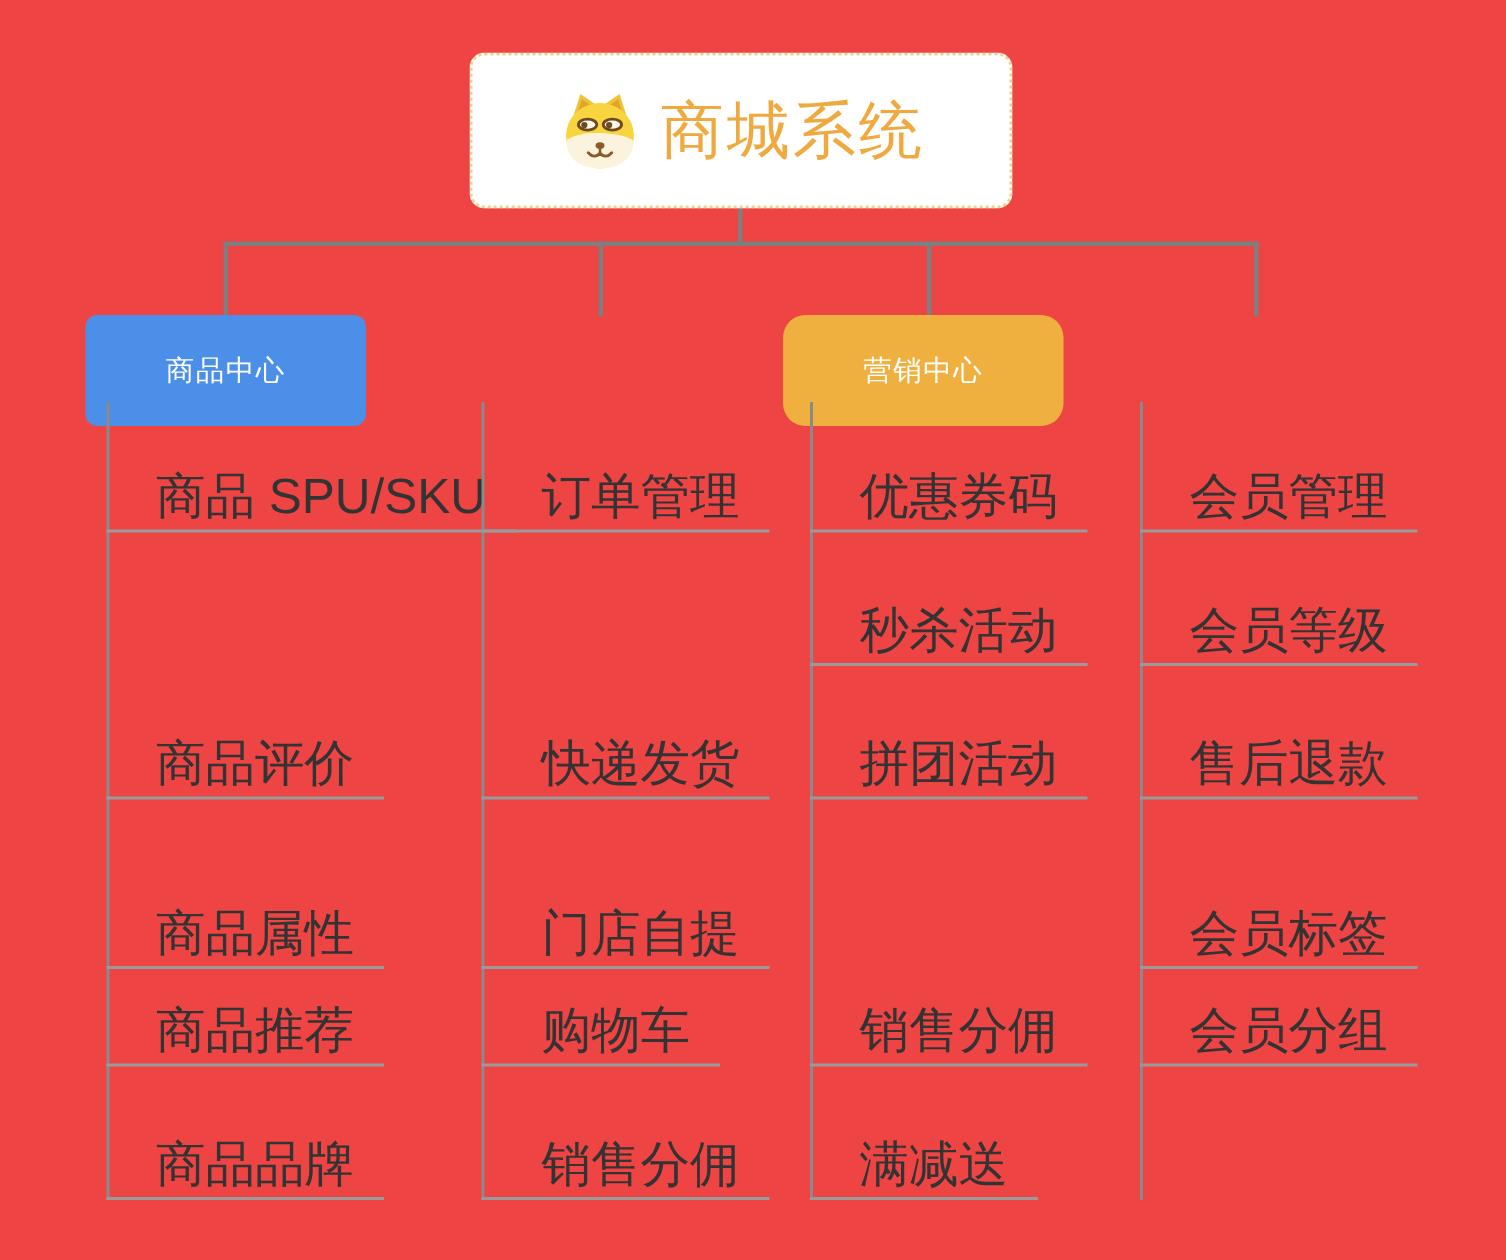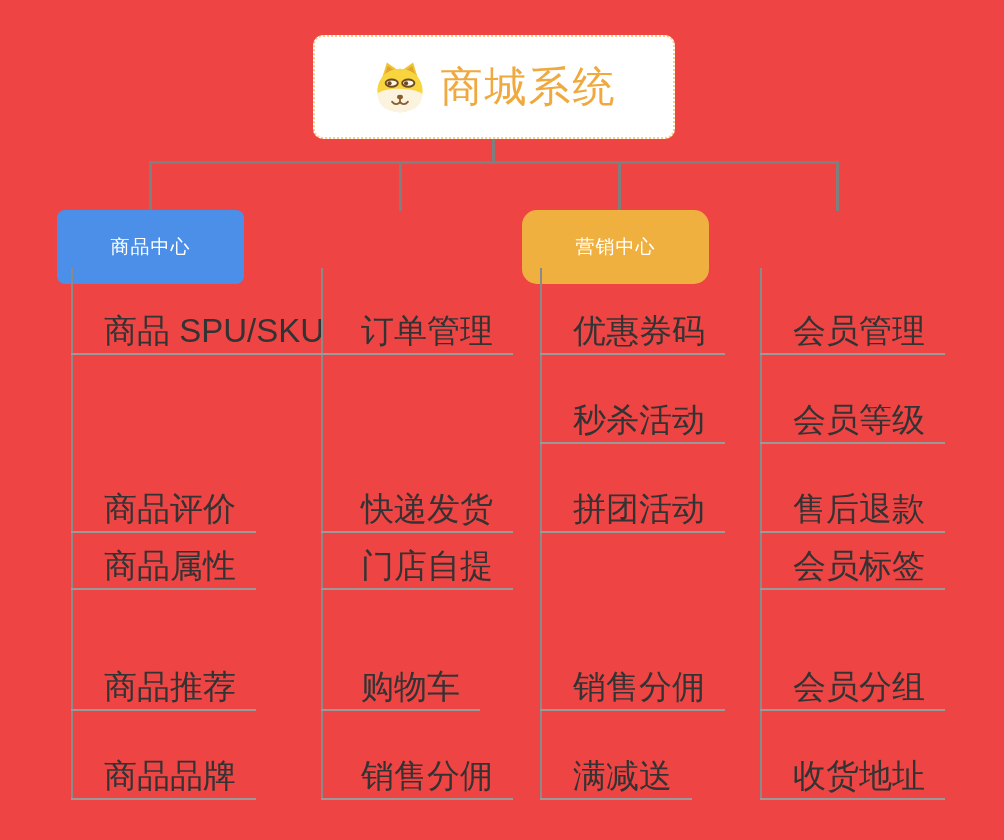--- a/index.html
+++ b/index.html
@@ -49,21 +49,21 @@
 
   
   .item{
     position:absolute;height:38px;box-sizing:border-box;
     border-bottom:2px solid #9A9A9A;
     display:flex;align-items:flex-end;
     padding:0 20px 6px 33px;
     font-size:33px;color:#333333;white-space:nowrap;line-height:1;
   }
   .item.t1{left:71px;} .item.t2{left:321px;padding-left:40px;} .item.t3{left:540px;} .item.t4{left:760px;}
-  .r0{top:317px;} .r1{top:406px;} .r2{top:495px;} .r3{top:552px;} .r4{top:673px;} .r5{top:762px;}
+  .r0{top:317px;} .r1{top:406px;} .r2{top:495px;} .r3{top:608px;} .r4{top:673px;} .r5{top:762px;}
 </style>
 </head>
 <body>
 
 <div class="canvas">
 
   <div class="line stub"></div>
   <div class="line bus"></div>
   <div class="line drop d1"></div>
   <div class="line drop d2"></div>
@@ -118,15 +118,14 @@
   <div class="item t3 r2">拼团活动</div>
   <div class="item t3 r4">销售分佣</div>
   <div class="item t3 r5">满减送</div>
 
   <div class="trunk t4"></div>
   <div class="item t4 r0">会员管理</div>
   <div class="item t4 r1">会员等级</div>
   <div class="item t4 r2">售后退款</div>
   <div class="item t4 r3">会员标签</div>
   <div class="item t4 r4">会员分组</div>
-  <div class="item t4 r5">收货地址</div>
 
 </div>
 
 </body></html>

